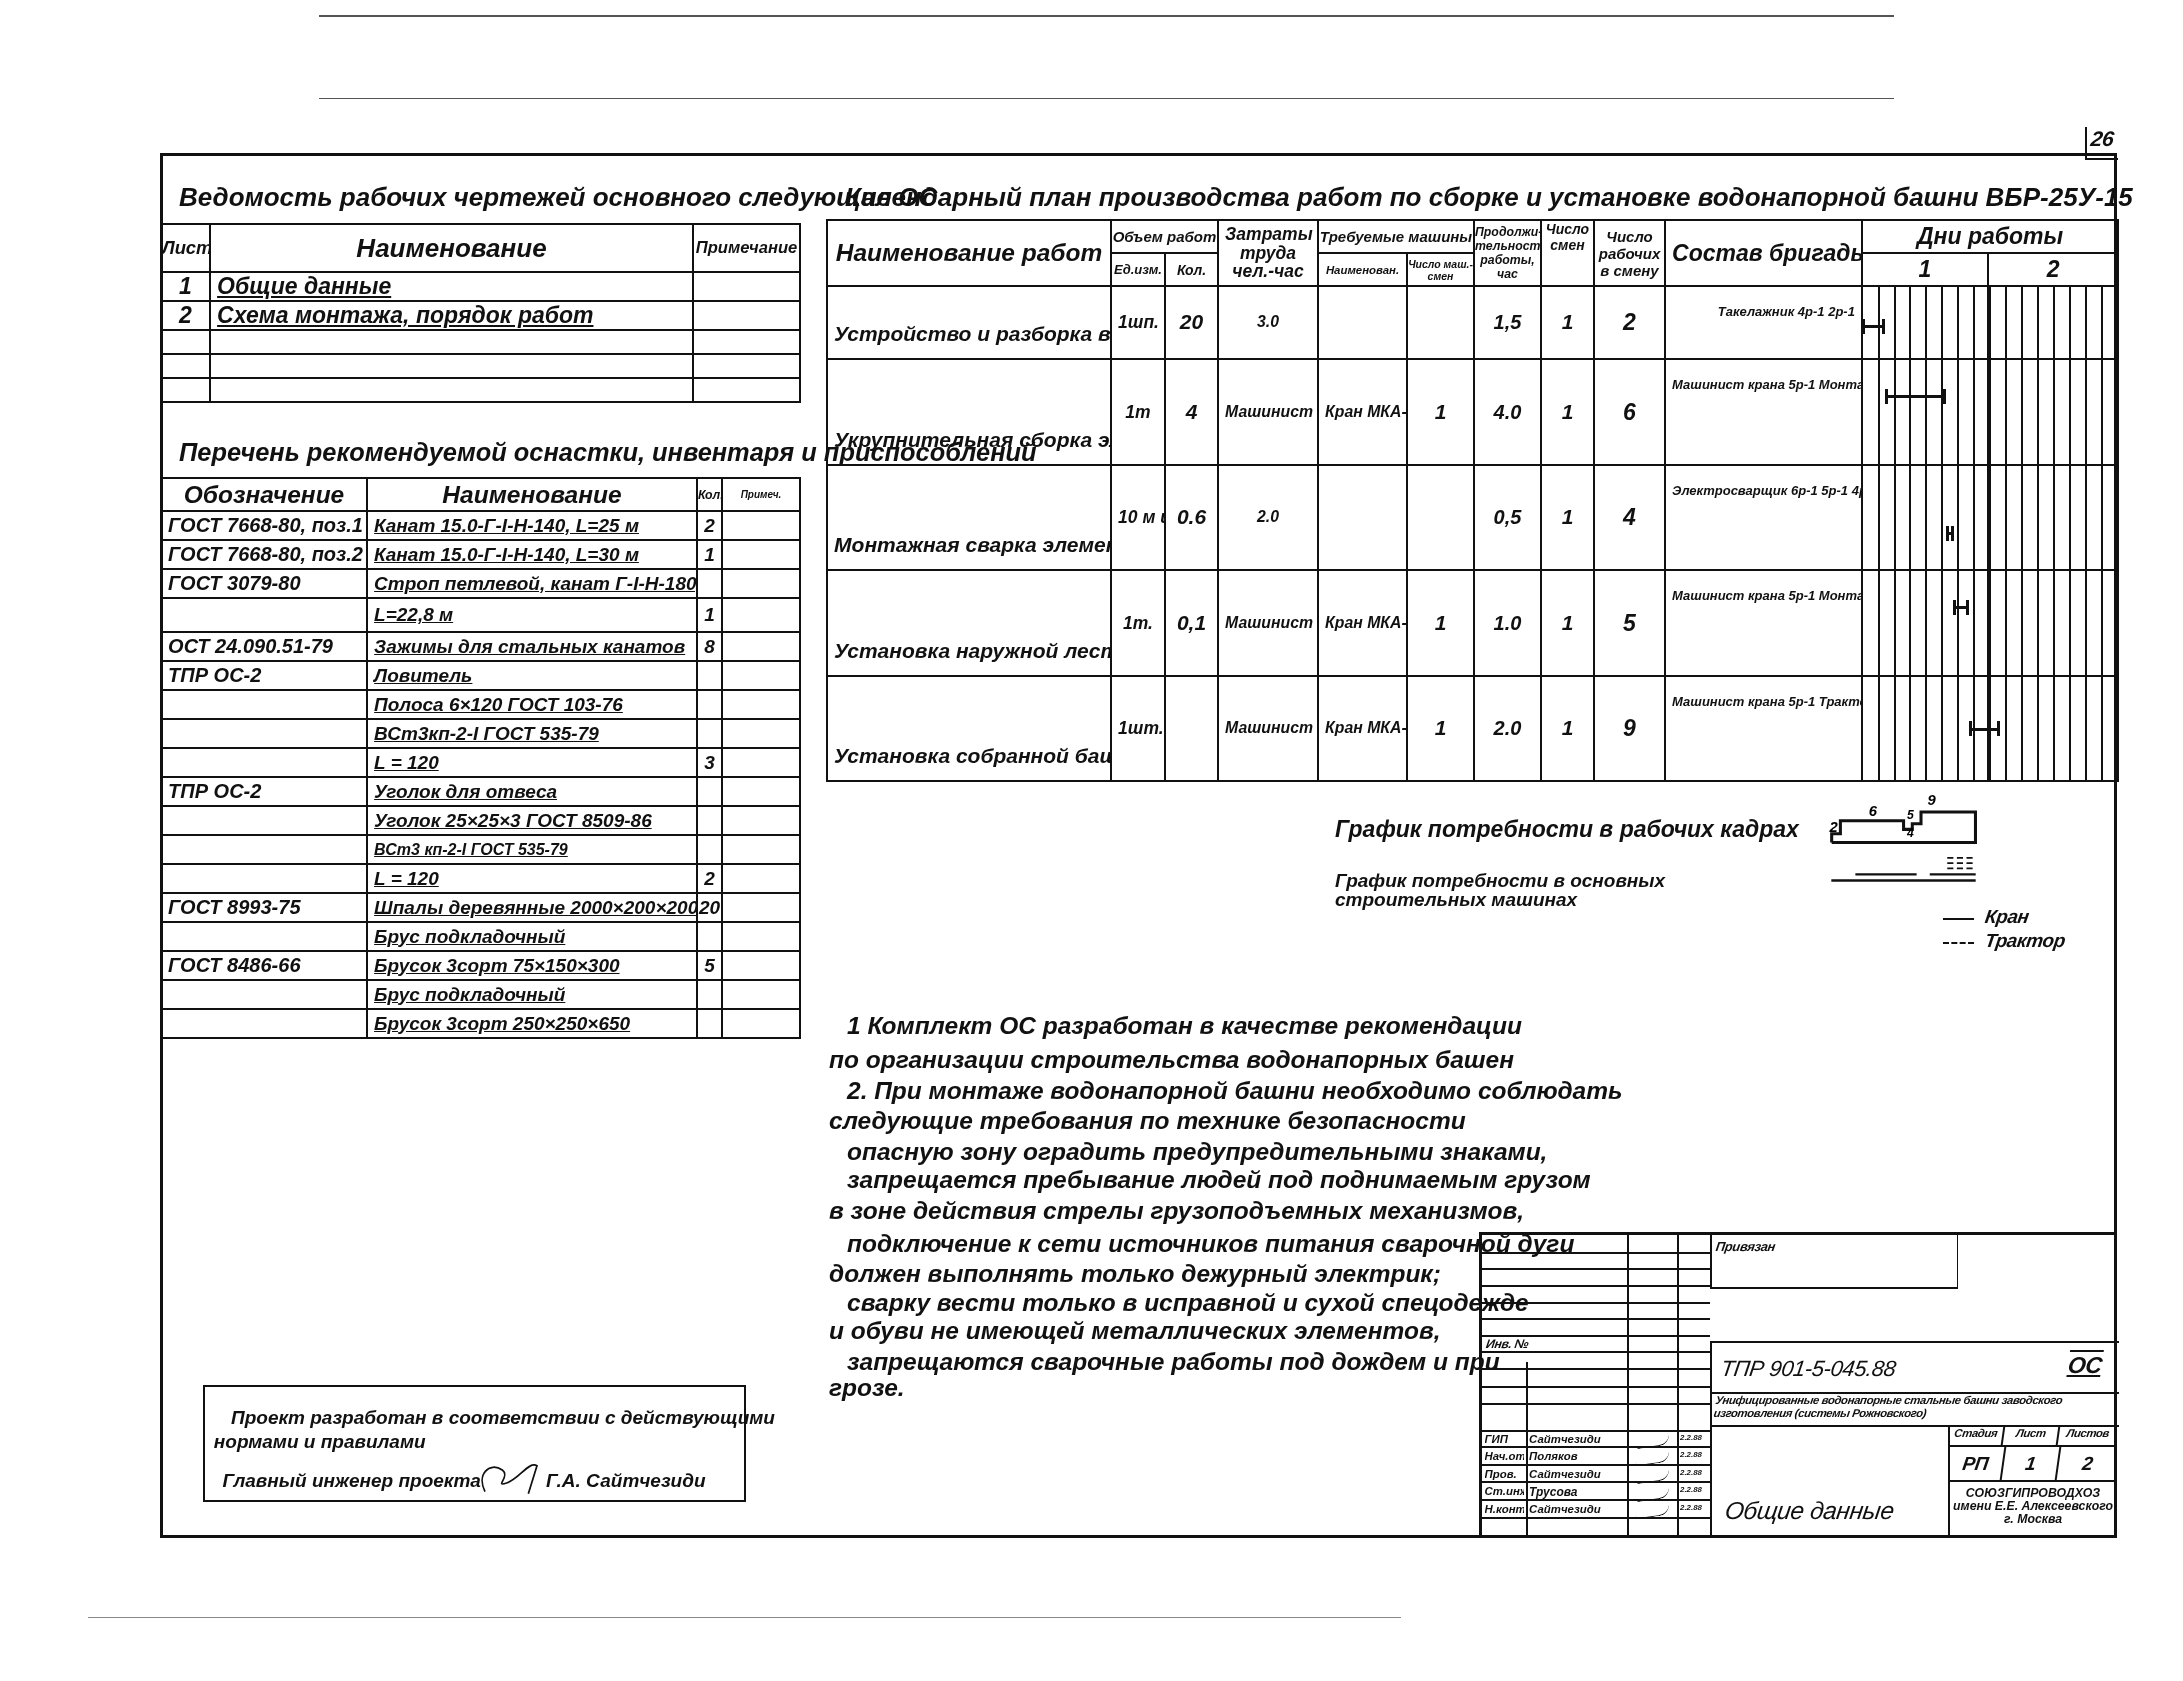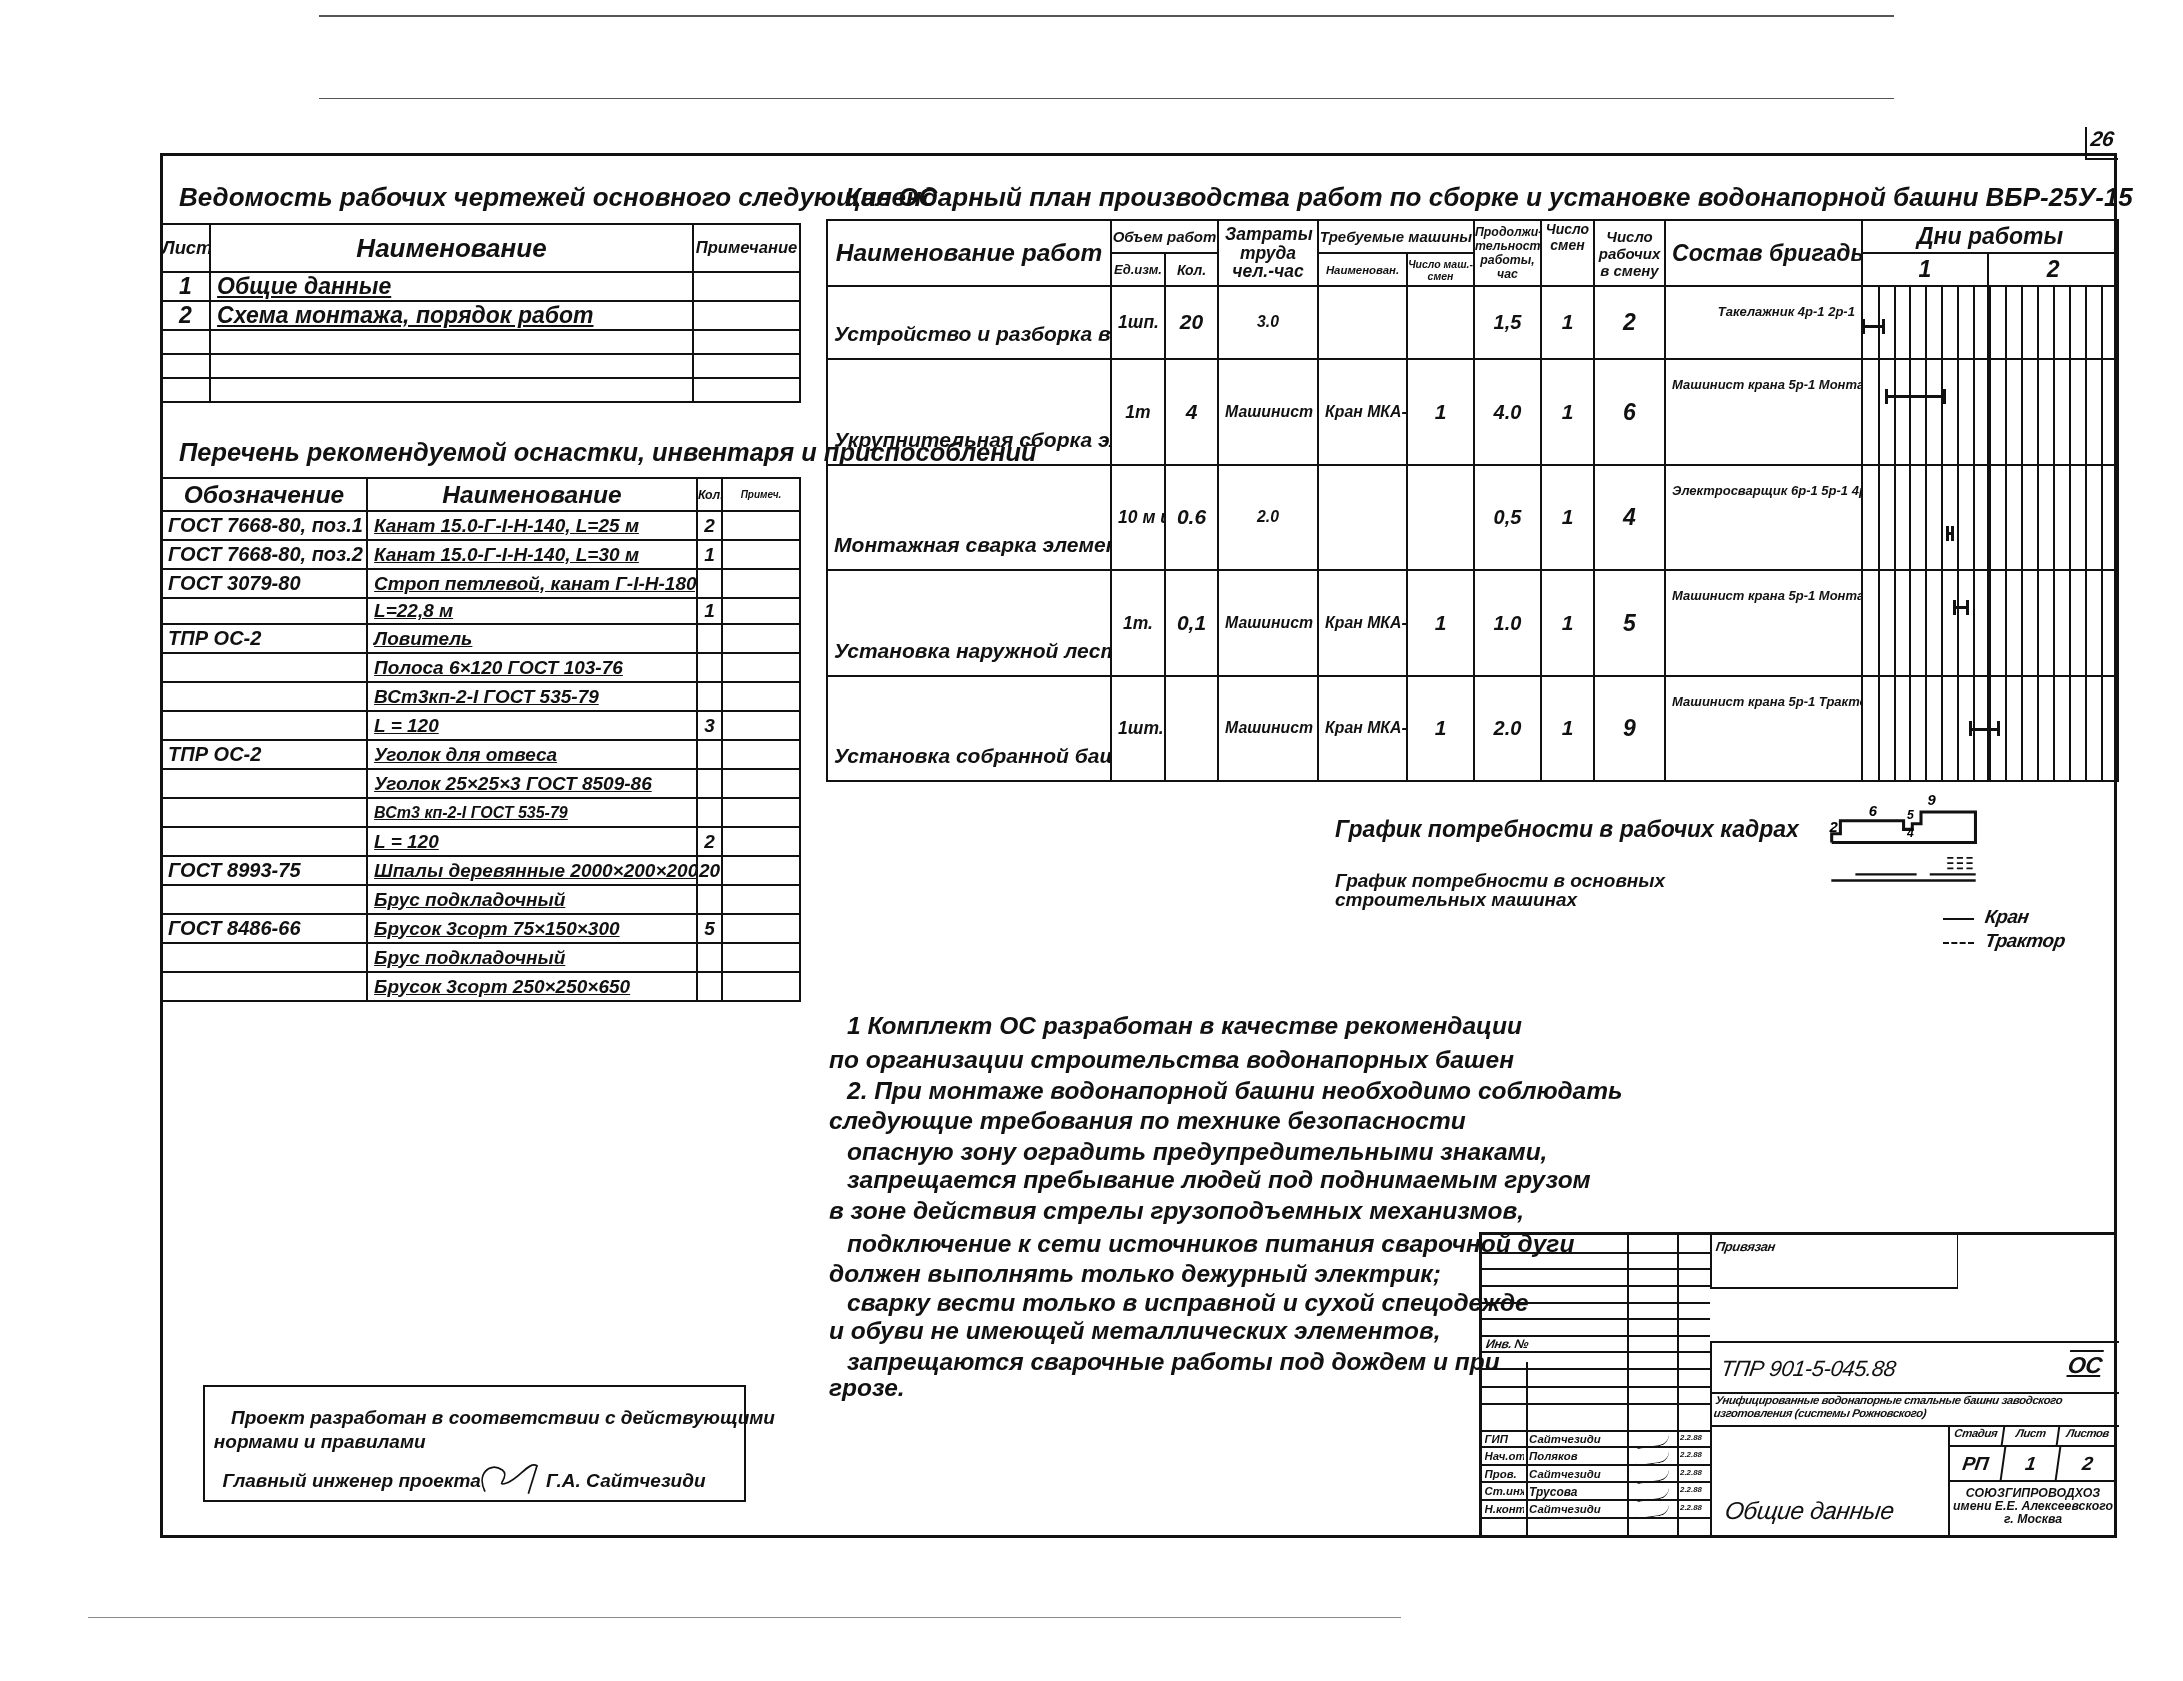--- a/index.html
+++ b/index.html
@@ -102,24 +102,30 @@
         <td style="font-size: 19px; text-decoration: underline;">Канат 15.0-Г-I-Н-140, L=30 м</td>
         <td class="c" style="font-size: 19px; padding: 0px;">1</td>
         <td style="font-size: 17.5px;"></td>
       </tr>
       <tr style="height: 29px;">
         <td style="font-size: 20px;">ГОСТ 3079-80</td>
         <td style="font-size: 19px; text-decoration: underline;">Строп петлевой, канат Г-I-Н-180,</td>
         <td class="c" style="font-size: 19px; padding: 0px;"></td>
         <td style="font-size: 17.5px;"></td>
       </tr>
-      <tr style="height: 26px;">
+      <tr style="height: 34px;">
         <td style="font-size: 20px;"></td>
         <td style="font-size: 19px; text-decoration: underline;">L=22,8 м</td>
         <td class="c" style="font-size: 19px; padding: 0px;">1</td>
+        <td style="font-size: 17.5px;"></td>
+      </tr>
+      <tr style="height: 29px;">
+        <td style="font-size: 20px;">ОСТ 24.090.51-79</td>
+        <td style="font-size: 19px; text-decoration: underline;">Зажимы для стальных канатов</td>
+        <td class="c" style="font-size: 19px; padding: 0px;">8</td>
         <td style="font-size: 17.5px;"></td>
       </tr>
       <tr style="height: 29px;">
         <td style="font-size: 20px;">ТПР        ОС-2</td>
         <td style="font-size: 19px; text-decoration: underline;">Ловитель</td>
         <td class="c" style="font-size: 19px; padding: 0px;"></td>
         <td style="font-size: 17.5px;"></td>
       </tr>
       <tr style="height: 29px;">
         <td style="font-size: 20px;"></td>

